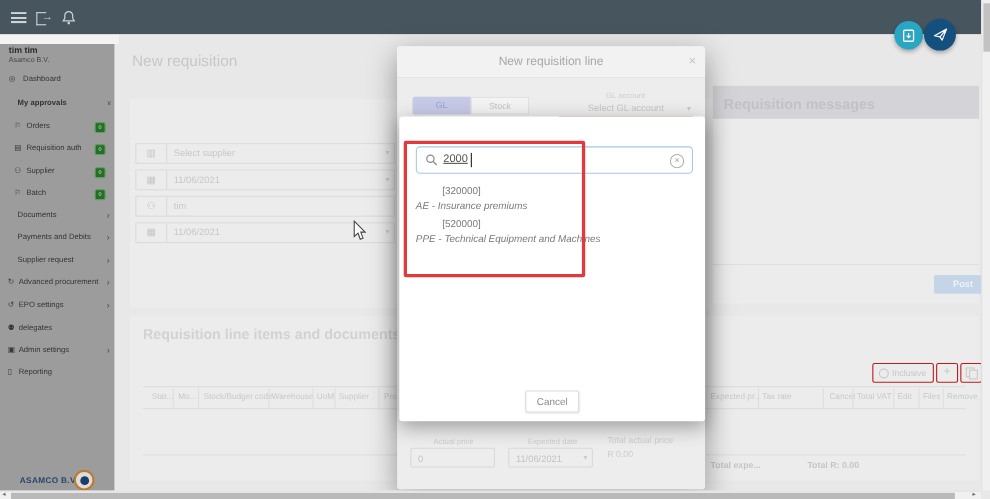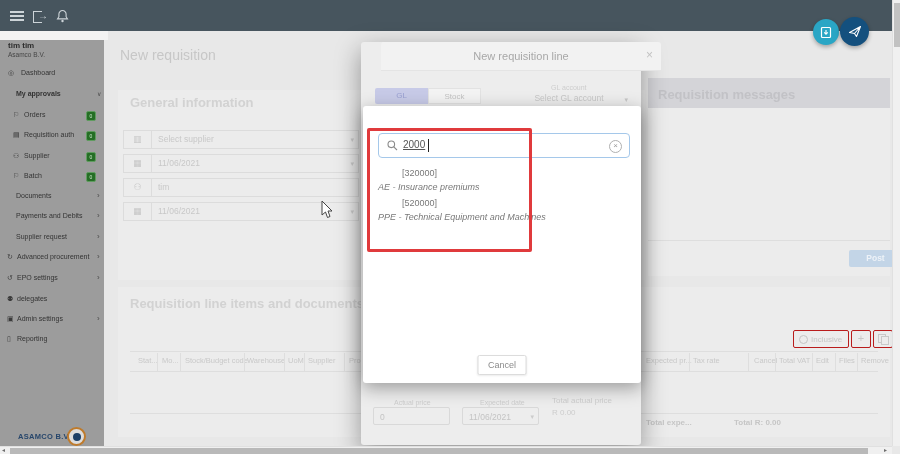--- a/index.html
+++ b/index.html
@@ -45,21 +45,21 @@
   .post-btn{left:201px;top:172px;width:53px;height:17px;background:#c3d5e7;border-radius:2px;
     color:#edf2f8;font-size:8.5px;font-weight:bold;text-align:center;line-height:17px;}
   .th{position:absolute;font-size:7.5px;color:#c9c9c9;top:0;white-space:nowrap;}
   .vline{position:absolute;width:1px;background:#dedede;}
   .hline{position:absolute;height:1px;background:#dedede;}
   .toolbox{position:absolute;border:1px solid #b91c1c;border-radius:2px;height:16px;}
   .tot{position:absolute;font-size:8px;font-weight:bold;color:#c6c6c6;white-space:nowrap;}
   
   .modal{left:361px;top:42px;width:280px;height:403px;background:#ededed;border-radius:3px;
     box-shadow:0 8px 26px rgba(0,0,0,.38);z-index:10;}
-  .modal-head{left:0;top:0;width:280px;height:28px;background:#f2f2f2;border-bottom:1px solid #e4e4e4;border-radius:3px 3px 0 0;margin-left:20px;}
+  .modal-head{left:0;top:0;width:280px;height:28px;background:#f2f2f2;border-bottom:1px solid #e4e4e4;border-radius:3px 3px 0 0;}
   .modal-title{width:280px;text-align:center;top:8px;font-size:11px;color:#a8a8a8;}
   .modal-close{right:8px;top:6px;font-size:12px;color:#c3c3c3;}
   .tab{position:absolute;top:46px;width:53px;height:16px;font-size:8px;text-align:center;line-height:16px;}
   .tab-gl{left:14px;background:#c7cae7;color:#989fd0;border-radius:2px 0 0 2px;}
   .tab-stock{left:67px;background:#f3f3f3;border:1px solid #e2e2e2;color:#c2c2c2;box-sizing:border-box;}
   .lbl{position:absolute;font-size:7px;color:#cdcdcd;white-space:nowrap;}
   .mfield{position:absolute;height:18px;border:1px solid #d9d9d9;border-radius:2px;font-size:8.5px;
     color:#c4c4c4;line-height:18px;padding-left:6px;box-sizing:border-box;background:#ededed;}
   .mfield .ar{position:absolute;right:4px;top:0;font-size:7px;color:#cccccc;line-height:18px;}
   
@@ -183,21 +183,20 @@
 
     <div class="abs brandtxt">ASAMCO B.V.</div>
     <div class="abs brandlogo">
         <i></i>
       </div>
   </div>
 
   <div class="abs main-title">New requisition</div>
 
   <div class="abs card" style="left:118px;top:90px;width:527px;height:190px;">
-    <div class="abs card-title" style="left:12px;top:5px;">General information</div>
     <div class="abs gi-row" style="top:40px;">
       <span class="gi-ic">▥</span>
       <span class="gi-tx">Select supplier</span>
       <span class="gi-ar">▾</span>
     </div>
     <div class="abs gi-row" style="top:64px;">
       <span class="gi-ic">▦</span>
       <span class="gi-tx">11/06/2021</span>
       <span class="gi-ar">▾</span>
     </div>

